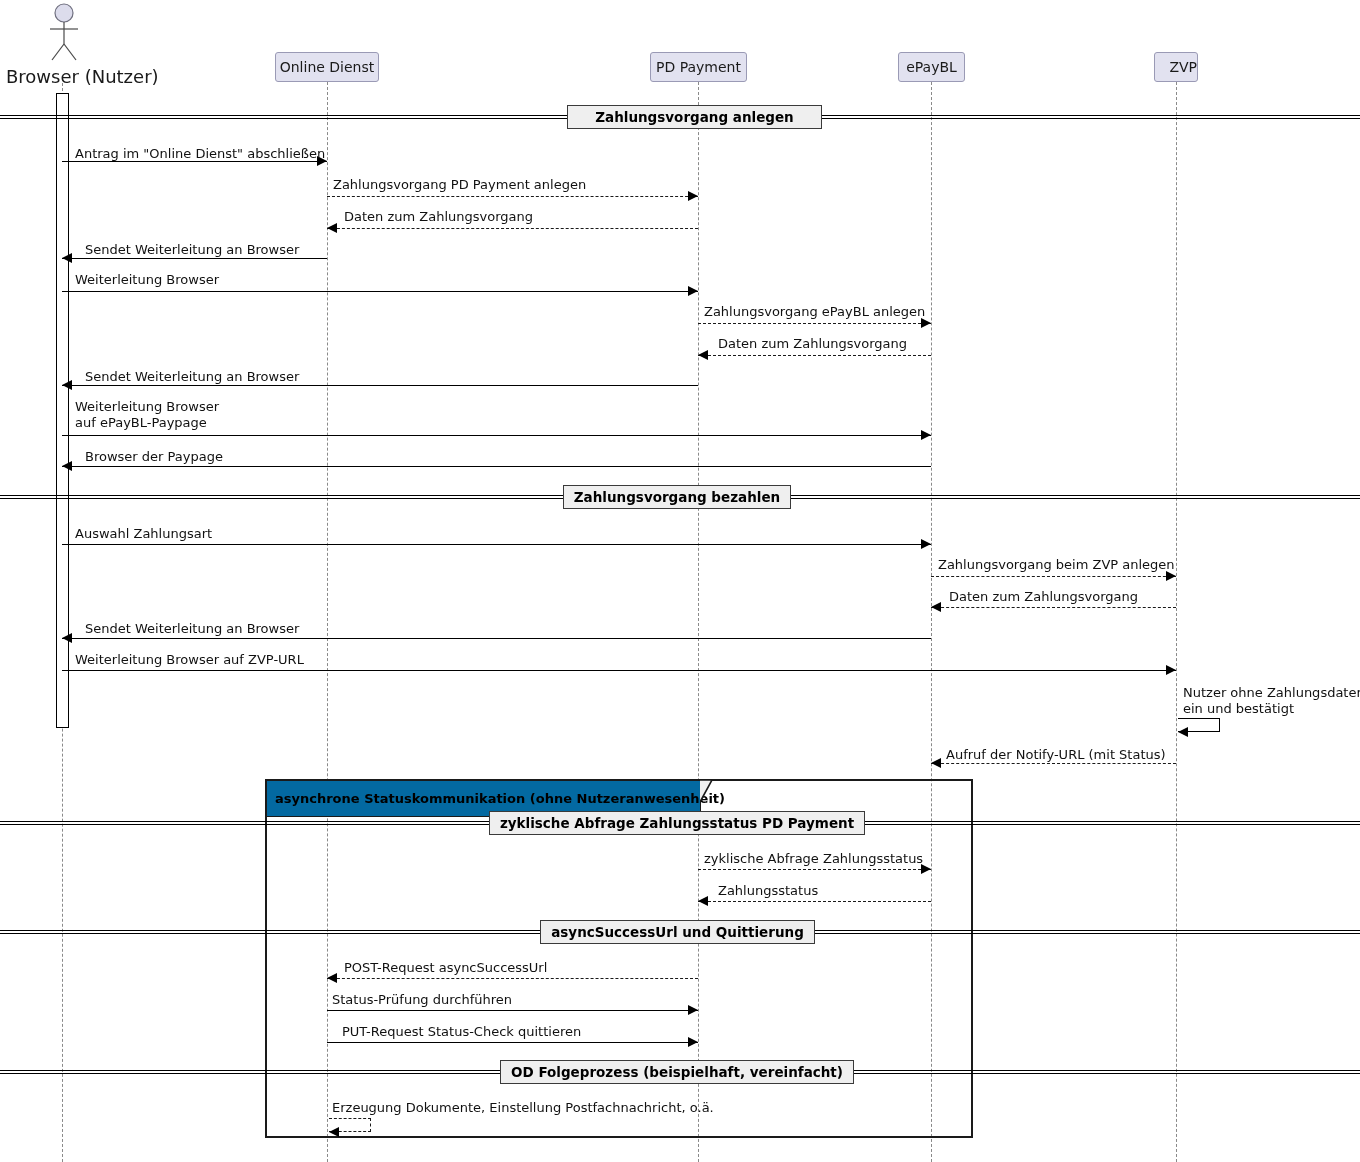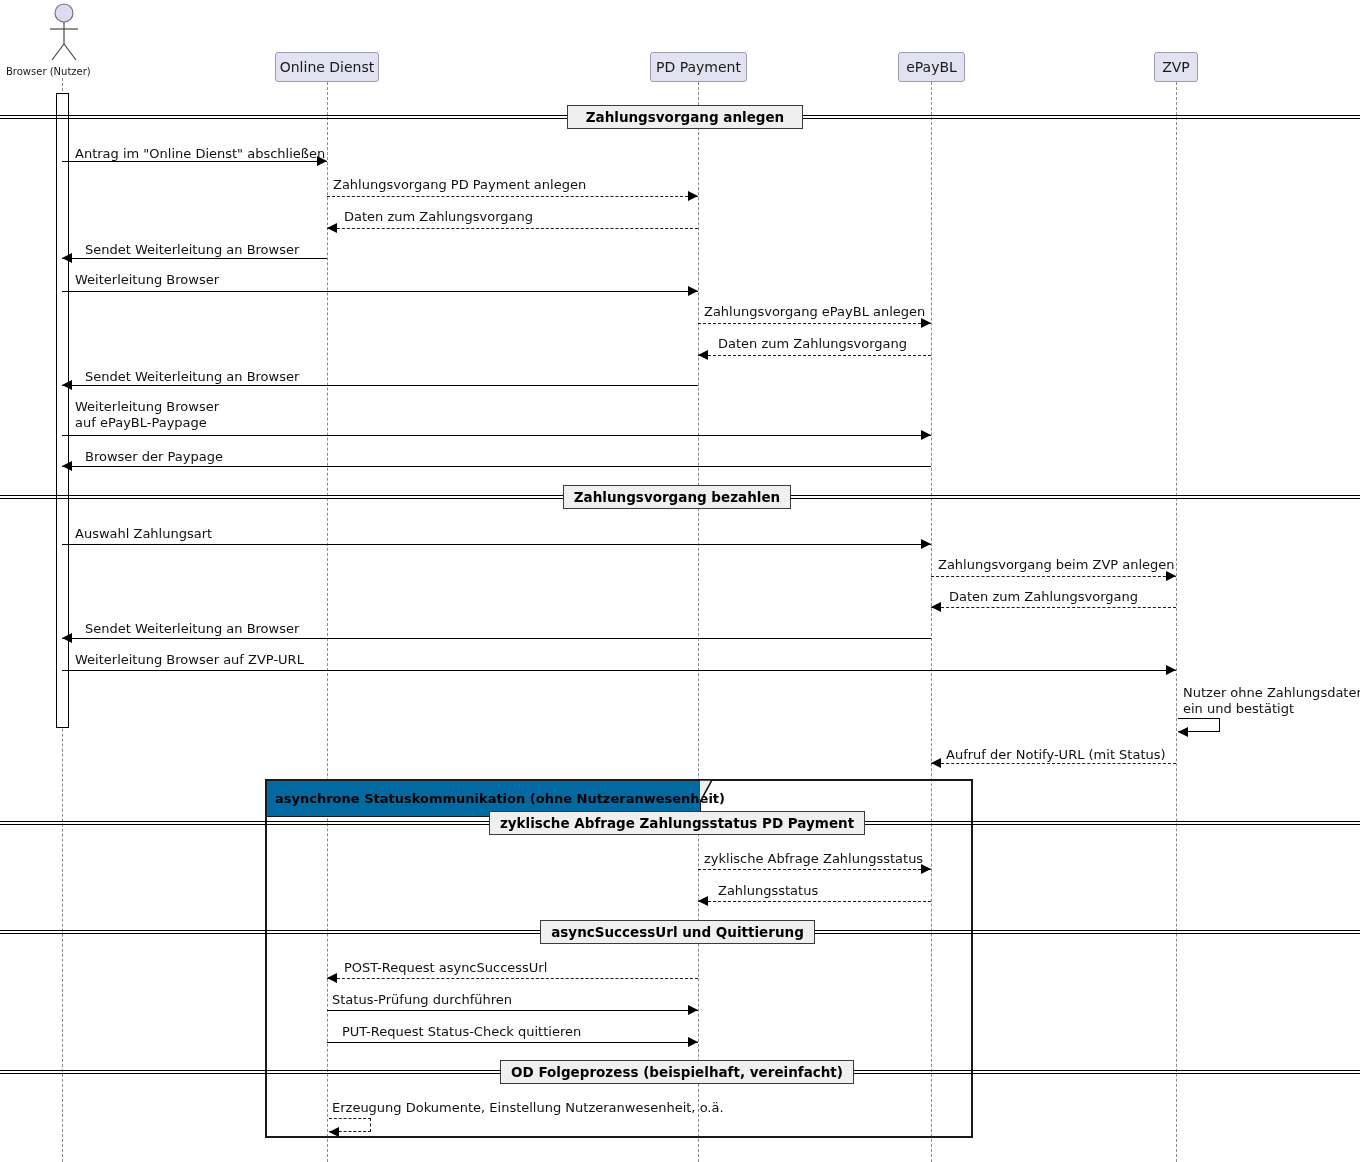--- a/index.html
+++ b/index.html
@@ -6,21 +6,21 @@
   body{font-family:"DejaVu Sans","Liberation Sans",sans-serif;}
   #canvas{position:relative;width:1360px;height:1162px;background:#ffffff;overflow:hidden;}
 
   
   .plifeline{position:absolute;width:0;border-left:1px dashed #8a8a8a;}
   .pbox{position:absolute;background:#e2e2f0;border:1px solid #9a9ab5;border-radius:3px;
         display:flex;align-items:center;justify-content:center;
         font-size:14px;color:#1a1a1a;white-space:nowrap;box-sizing:border-box;}
 
   
-  .actor-label{position:absolute;font-size:10px;color:#1a1a1a;white-space:nowrap;}
+  .actor-label{position:absolute;font-size:18px;color:#1a1a1a;white-space:nowrap;}
 
   
   .activation{position:absolute;background:#ffffff;border:1.5px solid #000;box-sizing:border-box;}
 
   
   .divline{position:absolute;left:0;width:1360px;height:4px;
            border-top:1.6px solid #000;border-bottom:1.6px solid #000;box-sizing:border-box;}
   .divbox{position:absolute;background:#efefef;border:1.6px solid #3a3a3a;
           display:flex;align-items:center;justify-content:center;
           font-size:13.5px;font-weight:bold;color:#000;white-space:nowrap;
@@ -70,21 +70,21 @@
       <div class="actor-label" style="left: 6px; top: 66px;">Browser (Nutzer)</div>
       <div class="pbox" style="left: 275px; top: 52px; width: 104px; height: 30px;">
         <span>Online Dienst</span>
       </div>
       <div class="pbox" style="left: 650px; top: 52px; width: 97px; height: 30px;">
         <span>PD Payment</span>
       </div>
       <div class="pbox" style="left: 898px; top: 52px; width: 67px; height: 30px;">
         <span>ePayBL</span>
       </div>
-      <div class="pbox" style="left: 1154px; top: 52px; width: 44px; height: 30px;">
+      <div class="pbox" style="left: 1154px; top: 52px; width: 44px; height: 30px; justify-content: flex-end;">
         <span>ZVP</span>
       </div>
     </div>
   <div id="layer-frames">
       <div class="frame" style="left: 265px; top: 779px; width: 708px; height: 359px;"></div>
       <div class="frame-tab" style="left: 266px; top: 780px; width: 435px;">
         <span>asynchrone Statuskommunikation (ohne Nutzeranwesenheit)</span>
       </div>
       <div class="frame-tab-corner" style="left: 700px; top: 780px; border-top: 22px solid rgb(239, 239, 239); border-right: 12px solid transparent;"></div>
       <div style="position: absolute; left: 700px; top: 780px; width: 18px; height: 23px;"><svg width="18" height="23">
@@ -158,25 +158,25 @@
       <div class="msglabel" style="left: 332px; top: 992px;">Status-Prüfung durchführen</div>
       <div class="msgline" style="left: 327px; width: 371px; top: 1042px;"></div>
       <div class="arrowhead arrow-r" style="top: 1037px; left: 688px;"></div>
       <div class="msglabel" style="left: 342px; top: 1024px;">PUT-Request Status-Check quittieren</div>
       <div class="selfmsg" style="left: 1178px; top: 718px; width: 42px; height: 14px;"></div>
       <div class="arrowhead arrow-l" style="left: 1178px; top: 727px;"></div>
       <div class="msglabel" style="left: 1183px; top: 685px;">Nutzer ohne Zahlungsdaten
 ein und bestätigt</div>
       <div class="selfmsg dashed" style="left: 329px; top: 1118px; width: 42px; height: 14px;"></div>
       <div class="arrowhead arrow-l" style="left: 329px; top: 1127px;"></div>
-      <div class="msglabel" style="left: 332px; top: 1100px;">Erzeugung Dokumente, Einstellung Nutzeranwesenheit, o.ä.</div>
+      <div class="msglabel" style="left: 332px; top: 1100px;">Erzeugung Dokumente, Einstellung Postfachnachricht, o.ä.</div>
     </div>
   <div id="layer-dividers">
       <div class="divline" style="top: 115px;"></div>
-      <div class="divbox" style="width: 236px; left: 567px; top: 105px;">
+      <div class="divbox" style="width: 255px; left: 567px; top: 105px;">
         <span>Zahlungsvorgang anlegen</span>
       </div>
       <div class="divline" style="top: 495px;"></div>
       <div class="divbox" style="width: 228px; left: 563px; top: 485px;">
         <span>Zahlungsvorgang bezahlen</span>
       </div>
       <div class="divline" style="top: 821px;"></div>
       <div class="divbox" style="width: 376px; left: 489px; top: 811px;">
         <span>zyklische Abfrage Zahlungsstatus PD Payment</span>
       </div>

